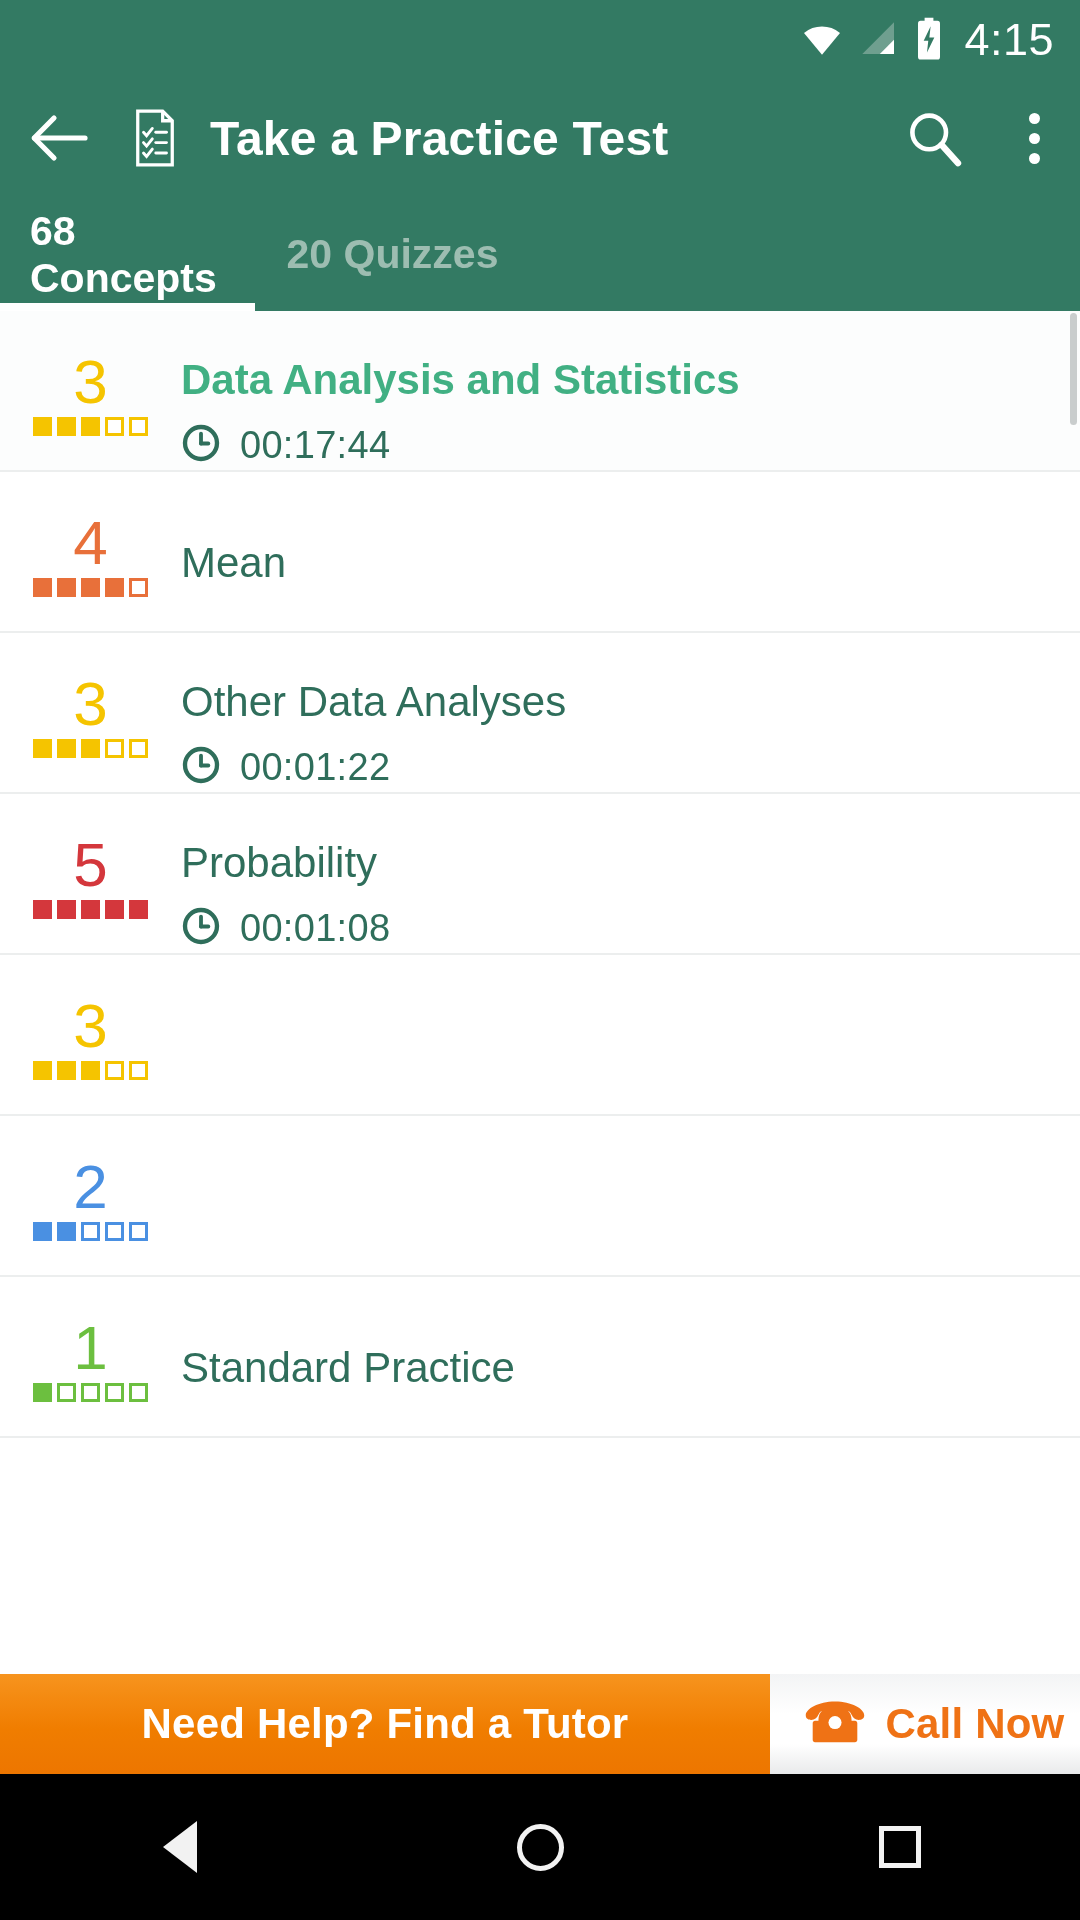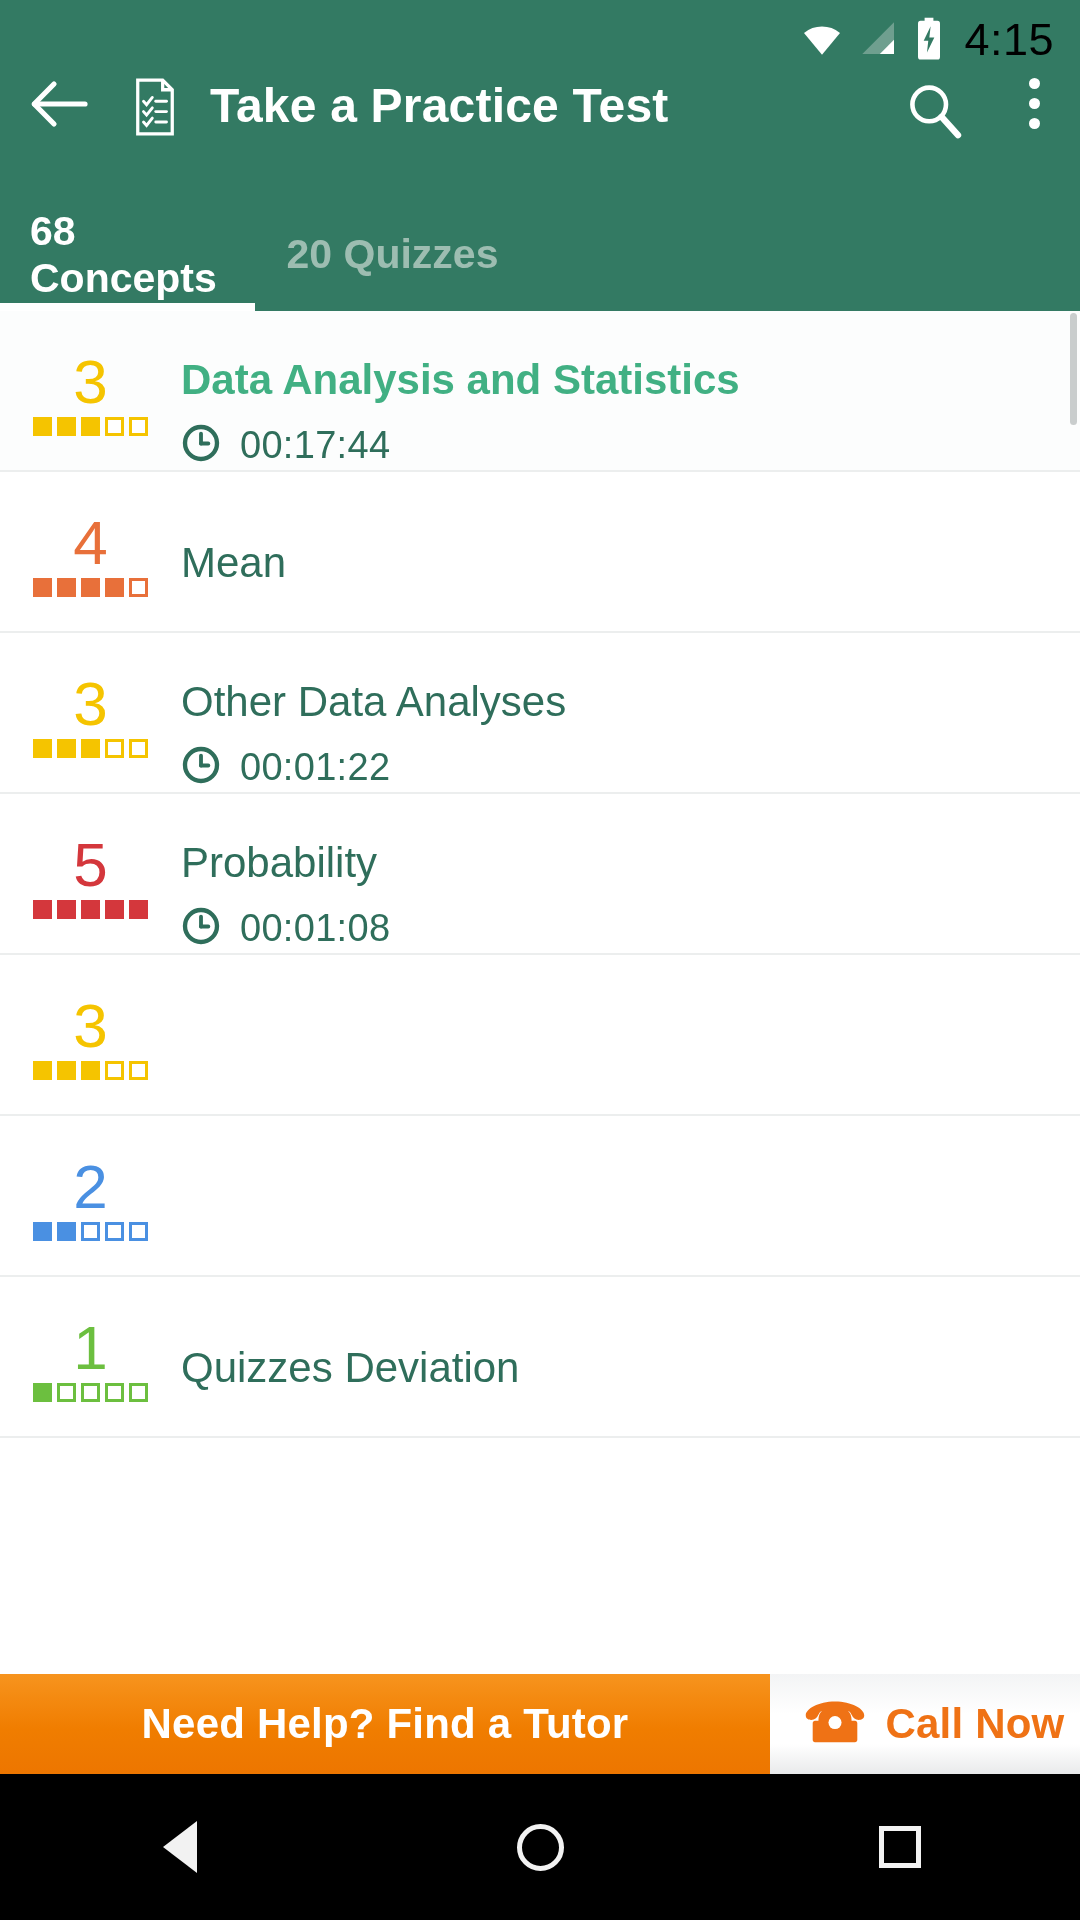--- a/index.html
+++ b/index.html
@@ -13,29 +13,29 @@
 
   
   .statusbar {
     position:absolute; top:0; left:0; width:1080px; height:78px;
     background:#337a63;
     display:flex; align-items:center; justify-content:flex-end;
     padding-right:26px; gap:14px;
   }
   .sb-icon { display:flex; align-items:center; }
   .sb-time {
-    color:#000000; font-size:45px; font-weight:400; letter-spacing:0.5px;
+    color:#ffffff; font-size:45px; font-weight:400; letter-spacing:0.5px;
     margin-left:6px; line-height:1;text-align:right;
   }
 
   
   .appbar {
     position:absolute; top:78px; left:0; width:1080px; height:120px;
     background:#337a63;
-    display:flex; align-items:flex-start;
+    display:flex; align-items:center;
   }
   .ab-back { width:118px; display:flex; align-items:center; justify-content:center; cursor:pointer; }
   .ab-doc  { width:74px;  display:flex; align-items:center; justify-content:center; }
   .ab-title {
     flex:1; color:#ffffff; font-size:48px; font-weight:bold;
     letter-spacing:0.2px; margin-left:18px; white-space:nowrap;
   }
   .ab-search { width:108px; display:flex; align-items:center; justify-content:center; cursor:pointer; }
   .ab-more   { width:92px;  display:flex; align-items:center; justify-content:center; cursor:pointer; }
   .dot { width:11px; height:11px; border-radius:50%; background:#fff; display:block; }
@@ -326,21 +326,21 @@
           <div class="score-num" style="color: rgb(108, 191, 63);">1</div>
           <div class="squares">
             <span class="sq on" style="border: 3px solid rgb(108, 191, 63); background: rgb(108, 191, 63);"></span>
             <span class="sq off" style="border: 3px solid rgb(108, 191, 63); background: rgb(255, 255, 255);"></span>
             <span class="sq off" style="border: 3px solid rgb(108, 191, 63); background: rgb(255, 255, 255);"></span>
             <span class="sq off" style="border: 3px solid rgb(108, 191, 63); background: rgb(255, 255, 255);"></span>
             <span class="sq off" style="border: 3px solid rgb(108, 191, 63); background: rgb(255, 255, 255);"></span>
           </div>
         </div>
         <div class="rowtext">
-          <div class="rowtitle">Quizzes Deviation</div>
+          <div class="rowtitle">Standard Practice</div>
         </div>
       </div>
       <div class="scrollthumb"></div>
   </div>
 
   <div class="banner">
     <div class="banner-left">
       <span class="banner-left-text">Need Help? Find a Tutor</span>
     </div>
     <div class="banner-right">

